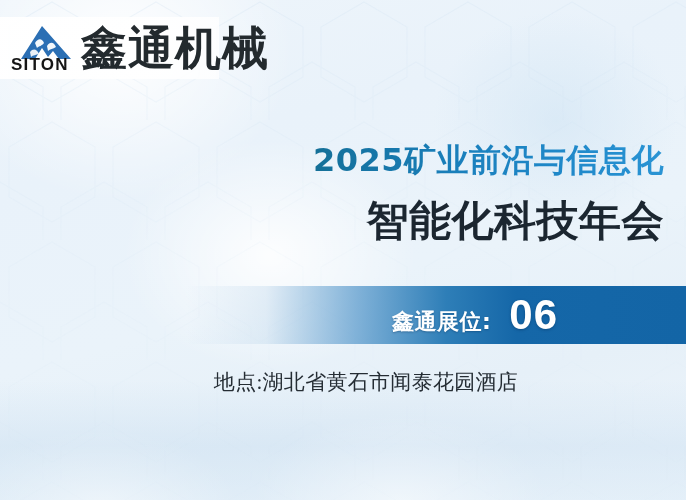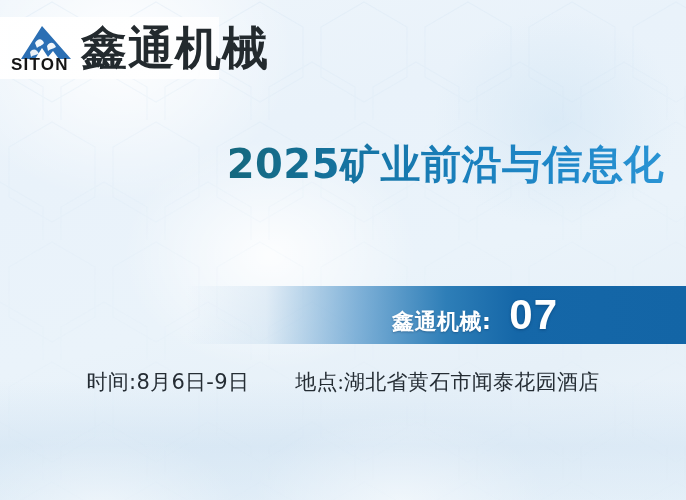--- a/index.html
+++ b/index.html
@@ -115,21 +115,21 @@
 
   
   .title-line1 {
     position: absolute;
     left: 5px;
     right: 22px;
     top: 143px;
     text-align: right;
     font-family: "DejaVu Sans", "Liberation Sans", sans-serif;
     font-weight: bold;
-    font-size: 40px;
+    font-size: 32px;
     line-height: 1.08;
     letter-spacing: 0.5px;
     white-space: nowrap;
     background: linear-gradient(92deg, #11555f 0%, #14606d 16%, #15687e 34%, #1573a1 52%, #1a80bd 70%, #2089ca 86%, #2a94d4 100%);
     -webkit-background-clip: text;
     background-clip: text;
     color: transparent;
     -webkit-text-fill-color: transparent;
   }
   .title-line2 {
@@ -259,27 +259,27 @@
         <path d="M26 22 C29 17, 33 17, 35 22 C33 25, 30 25, 28 27 Z" fill="#ffffff" opacity="0.95"></path>
         <path d="M38 25 C41 20, 45 21, 47 26 C44 28, 41 28, 39 30 Z" fill="#ffffff" opacity="0.95"></path>
         <path d="M21 31 C24 27, 28 28, 30 33 C27 34, 24 34, 22 36 Z" fill="#ffffff" opacity="0.9"></path>
       </svg>
       <div class="logo-siton">SITON</div>
     </div>
     <div class="logo-cn">鑫通机械</div>
   </div>
 
   <div class="title-line1">2025矿业前沿与信息化</div>
+  <div class="title-line2">智能化科技年会</div>
 
   <div class="booth-banner">
     <div class="booth-inner">
-      <span class="booth-label">鑫通机械:</span>
-      <span class="booth-number">07</span>
+      <span class="booth-label">鑫通展位:</span>
+      <span class="booth-number">06</span>
     </div>
   </div>
 
   <div class="info-row">
-    <span class="info-time">时间:8月6日-9日</span>
     <span class="info-gap"></span>
     <span class="info-place">地点:湖北省黄石市闻泰花园酒店</span>
   </div>
 
 </div>
 
 </body></html>

